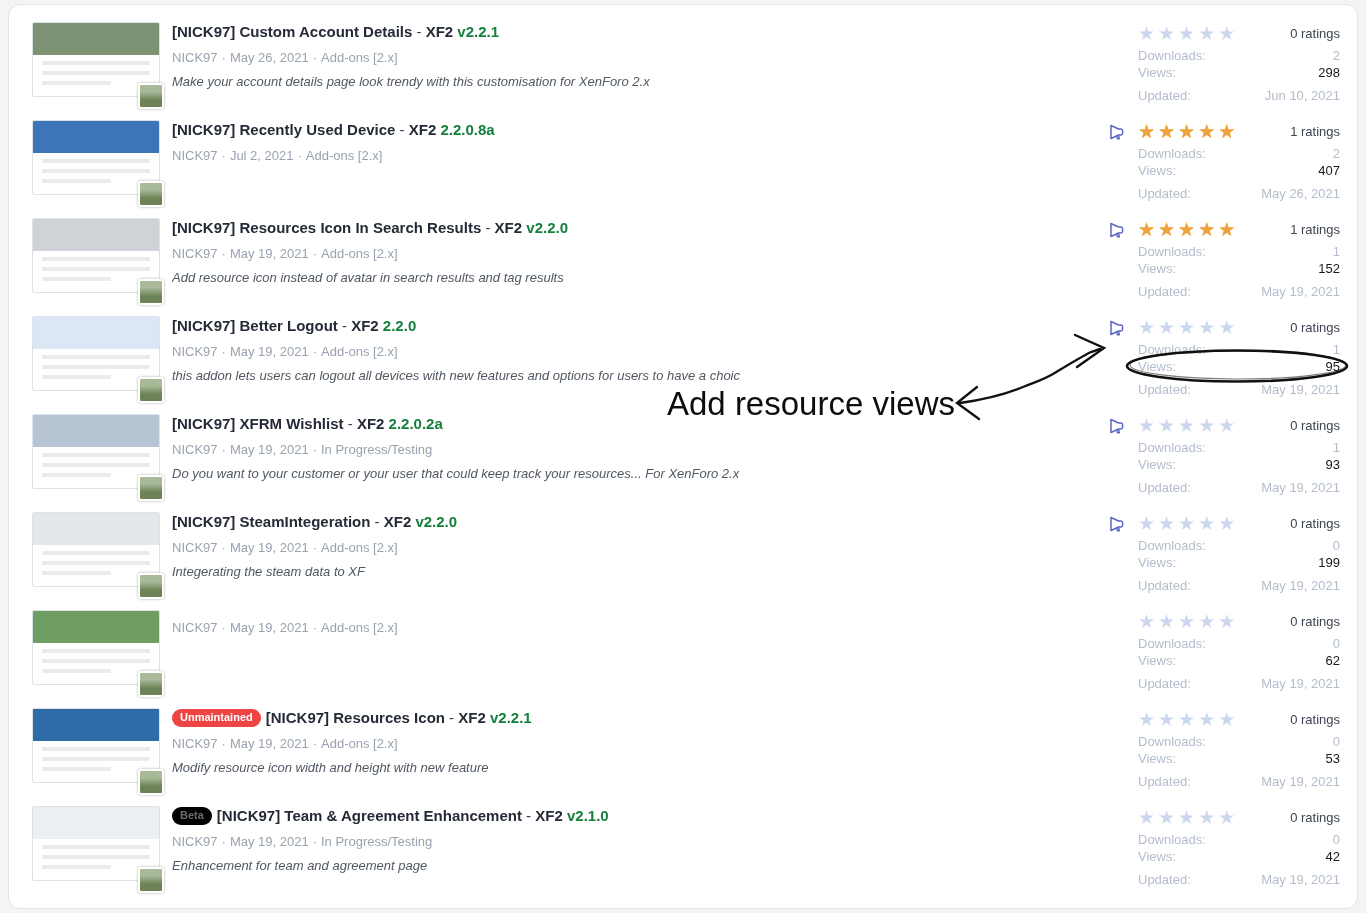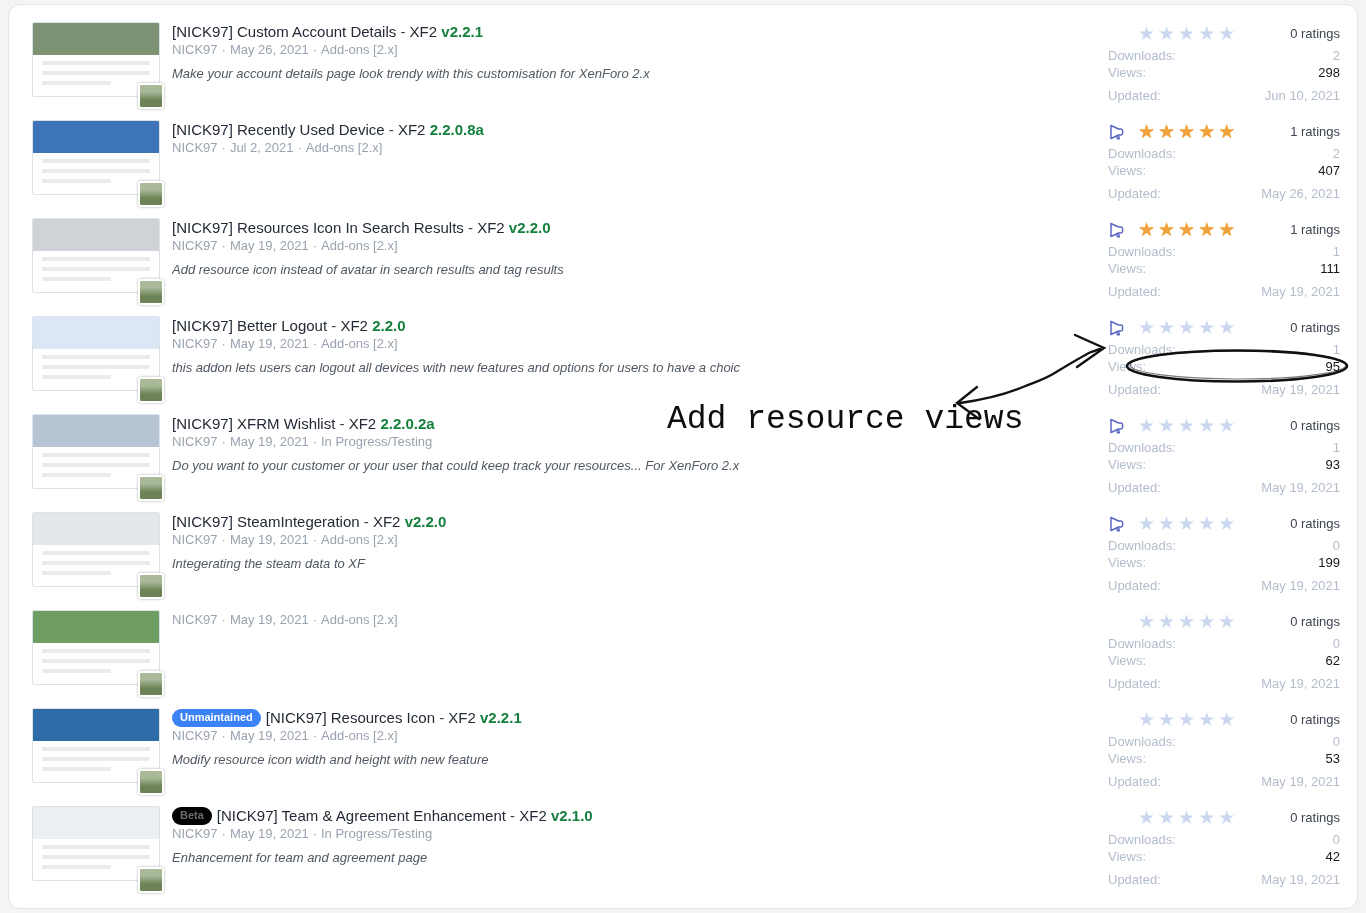--- a/index.html
+++ b/index.html
@@ -26,52 +26,52 @@
   .thumb-line.short { width:55%; }
   .avatar {
     position:absolute; right:-4px; bottom:-12px; width:26px; height:26px;
     border-radius:3px; border:2px solid #fff; background:#7c9562;
     box-shadow:0 0 3px rgba(0,0,0,.3);
     background-image:linear-gradient(180deg, rgba(255,255,255,.35) 0 30%, rgba(0,0,0,.12) 70% 100%);
   }
   
   .main { flex:1; margin-left:12px; padding-top:1px; min-width:0; }
   .title-line { font-size:15px; line-height:18px; color:#242b36; white-space:nowrap; }
-  .t-bold { font-weight:normal; color:#242b36; text-decoration:none; cursor:pointer; }
+  .t-bold { font-weight:bold; color:#242b36; text-decoration:none; cursor:pointer; }
   .t-sep { color:#39414d; }
   .t-ver { font-weight:bold; color:#15803d; }
   .badge {
     display:inline-block; font-size:11px; font-weight:bold; line-height:13px;
     padding:2px 8px 3px; border-radius:10px; margin-right:5px; vertical-align:2px;
   }
   .badge:empty { display:none; }
-  .badge.dark { background:#3b82f6; color:#ffffff; }
+  .badge.dark { background:#ef4444; color:#ffffff; }
   .badge.light { background:#000000; color:#696d72; }
-  .meta { font-size:13px; color:#99a3af; margin-top:1px; white-space:nowrap; }
+  .meta { font-size:13px; color:#99a3af; margin-top:9px; white-space:nowrap; }
   .meta a { color:#99a3af; text-decoration:none; cursor:pointer; }
   .meta-sep { margin:0 4px; }
   .desc { font-size:13px; color:#4f5862; margin-top:9px; white-space:nowrap; overflow:hidden;font-style:italic; }
   
   .stats { flex:none; width:232px; padding-top:1px; font-size:13px; }
   .stars-line { display:flex; align-items:center; height:21px; margin-bottom:3px; }
   .announce-slot { width:30px; flex:none; display:flex; align-items:center; }
   .announce-slot.hidden svg { visibility:hidden; }
   .stars { letter-spacing:3px; white-space:nowrap; }
   .star { font-size:19px; color:#cbd7ee; }
   .star.filled { color:#f0a23c; text-shadow:0 0 0 #e8960c; }
   .ratings-text { margin-left:auto; color:#3c4450; }
-  .stat-line { display:flex; justify-content:space-between; line-height:17px; }
+  .stat-line { display:flex; justify-content:space-between; line-height:17px; margin-left:30px; }
   .stat-line .lbl { color:#b3bdcb; }
   .stat-line .val { color:#b3bdcb; }
   .stat-line.views .val { color:#15181c; }
   .stat-line.updated { margin-top:6px; }
   
   .annotation-text {
-    position:absolute; left:667px; top:401px; font-size:33px; line-height:38px;
-    color:#0d0d0d; white-space:nowrap; pointer-events:none;font-family:Liberation Mono, monospace;
+    position:absolute; left:667px; top:385px; font-size:33px; line-height:38px;
+    color:#0d0d0d; white-space:nowrap; pointer-events:none;
   }
   .overlay { position:absolute; left:0; top:0; pointer-events:none; }
 </style>
 </head>
 <body>
 
 <div class="card"></div>
 
 <div class="list">
 
@@ -184,21 +184,21 @@
           </span>
         <span class="stars"><span class="star filled">★</span><span class="star filled">★</span><span class="star filled">★</span><span class="star filled">★</span><span class="star filled">★</span></span>
         <span class="ratings-text">1 ratings</span>
       </div>
       <div class="stat-line">
           <span class="lbl">Downloads:</span>
           <span class="val">1</span>
         </div>
       <div class="stat-line views">
           <span class="lbl">Views:</span>
-          <span class="val">111</span>
+          <span class="val">152</span>
         </div>
       <div class="stat-line updated">
           <span class="lbl">Updated:</span>
           <span class="val">May 19, 2021</span>
         </div>
     </div>
   </div>
 
   <div class="row">
     <div class="thumb-wrap">

